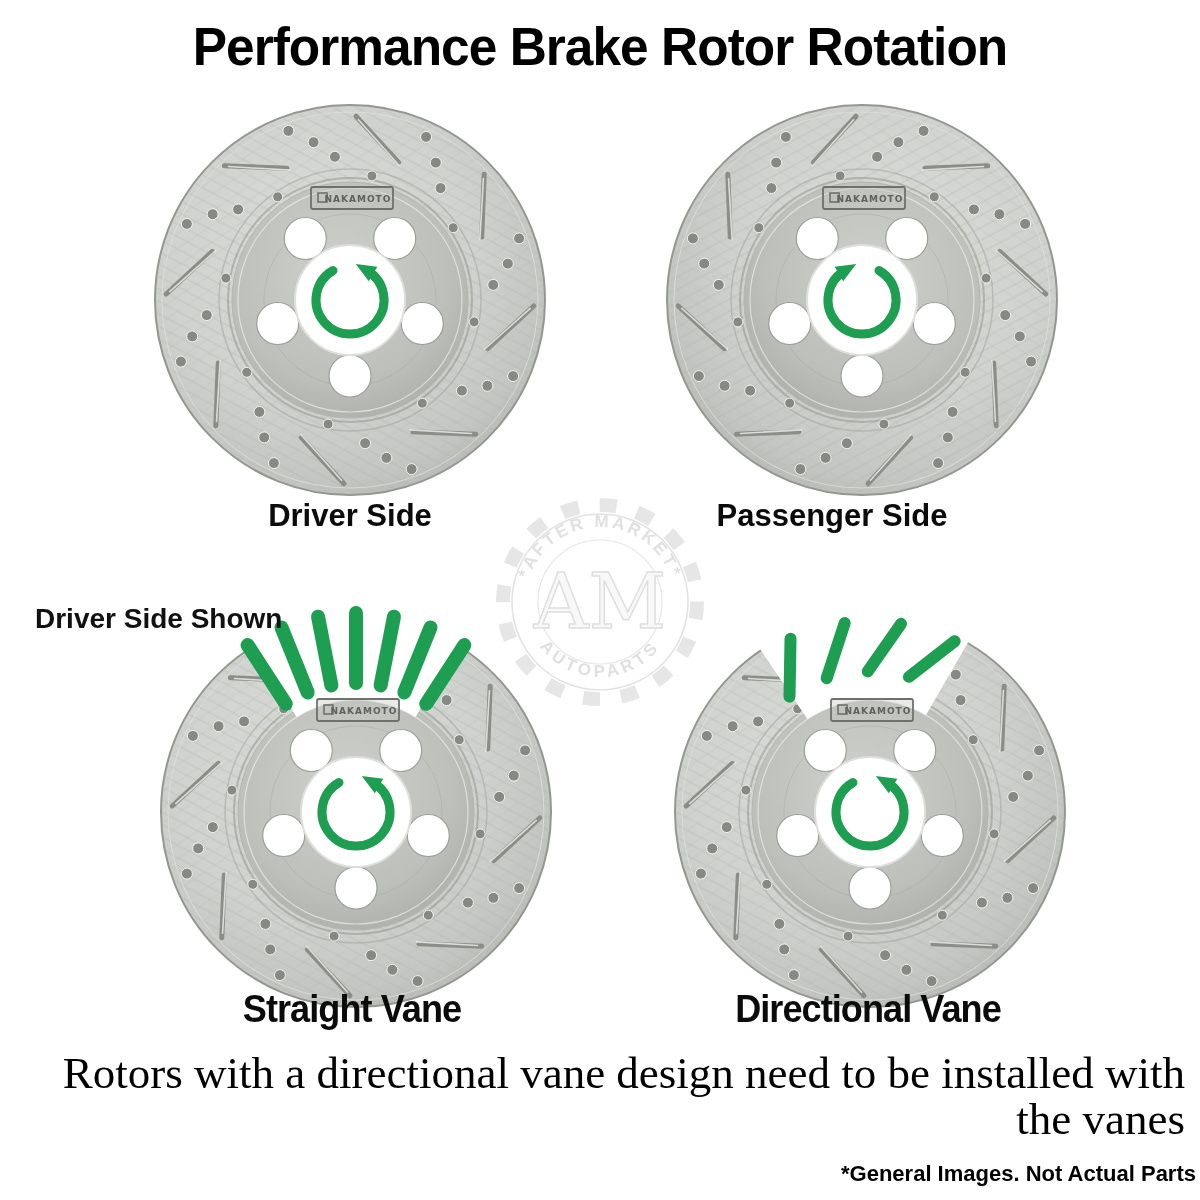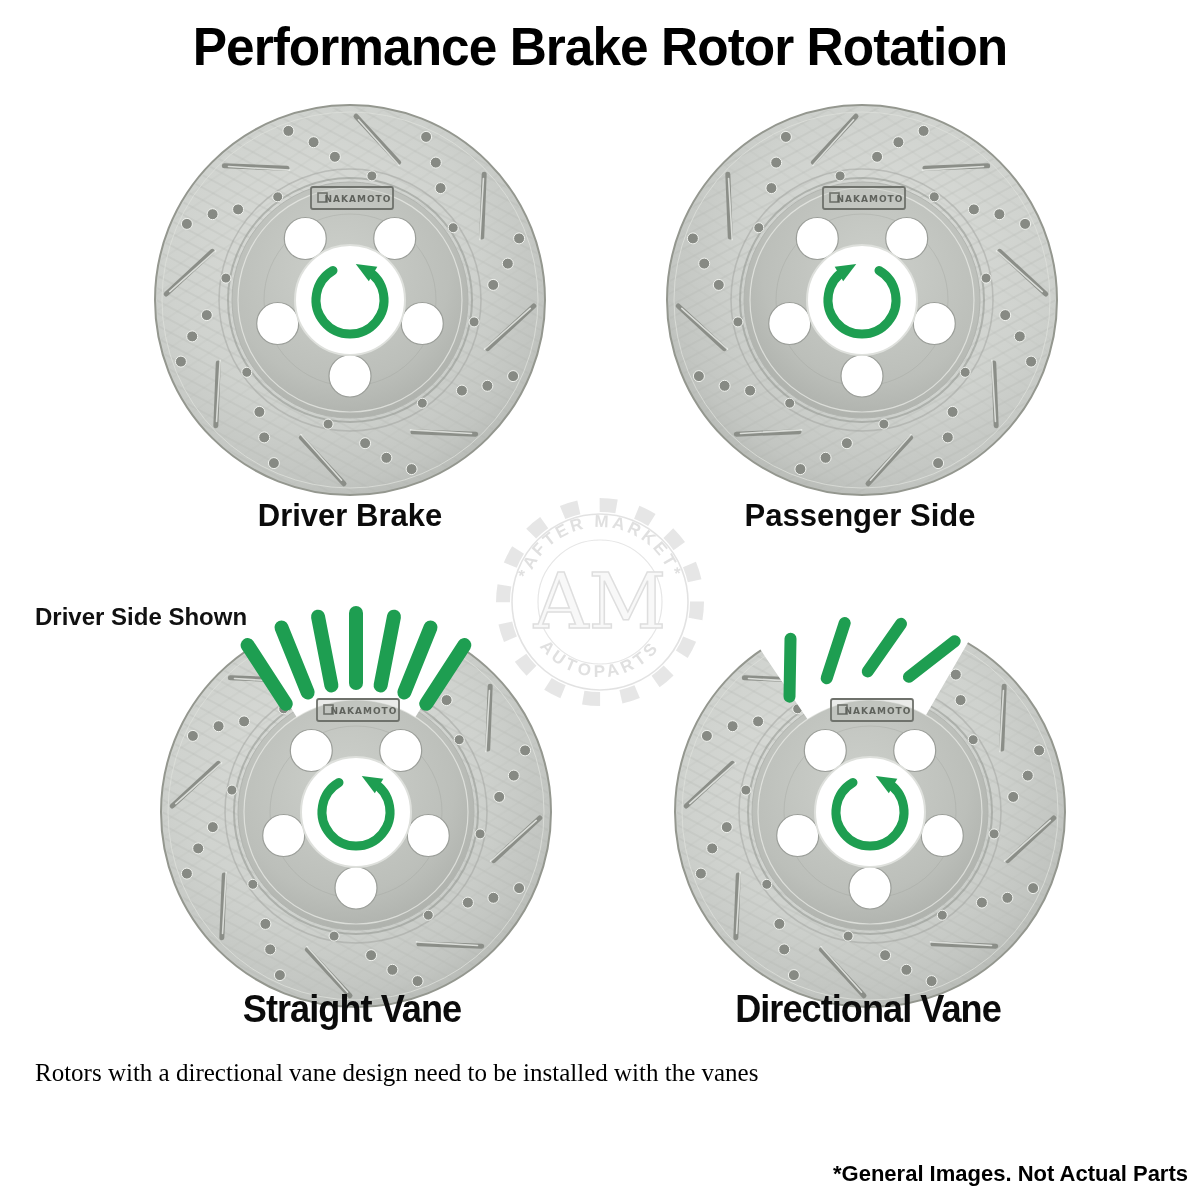--- a/index.html
+++ b/index.html
@@ -6,24 +6,24 @@
   .stage{position:relative;width:1200px;height:1200px;background:#fff;overflow:hidden;
          font-family:"Liberation Sans",sans-serif;}
   .stage svg{position:absolute;left:0;top:0;}
   .page-title{position:absolute;left:0;top:16px;width:100%;margin:0;text-align:center;
               font-weight:700;font-size:53px;letter-spacing:-1px;color:#000;
               transform:scaleX(.97);}
   .rotor-label{position:absolute;transform:translateX(-50%);font-weight:700;font-size:31px;
                color:#0b0b0b;white-space:nowrap;}
   .vane-label{position:absolute;transform:translateX(-50%) scaleX(.95);font-weight:700;font-size:38px;
               letter-spacing:-1px;color:#0b0b0b;white-space:nowrap;}
-  .side-note{position:absolute;left:35px;top:603px;font-weight:700;font-size:24px;color:#111;}
+  .side-note{position:absolute;left:35px;top:603px;font-weight:700;font-size:28px;color:#111;}
   .footer-note{position:absolute;left:35px;top:1050px;width:1150px;
-               font-family:"Liberation Serif",serif;font-size:25px;line-height:46px;color:#000;}
-  .disclaimer{position:absolute;right:12px;top:1161px;font-weight:700;font-size:22px;color:#000;}
+               font-family:"Liberation Serif",serif;font-size:45px;line-height:46px;color:#000;text-align:right;}
+  .disclaimer{position:absolute;right:4px;top:1161px;font-weight:700;font-size:22px;color:#000;}
 </style>
 </head>
 <body>
 
 <div class="stage">
 
   <h1 class="page-title">Performance Brake Rotor Rotation</h1>
 
   <svg id="scene" width="1200" height="1200" viewBox="0 0 1200 1200">
     <defs>
@@ -411,22 +411,22 @@
       <text font-size="17" fill="#cccccc" letter-spacing="3" font-weight="bold">
         <textPath href="#wmTop" startOffset="50%" text-anchor="middle">*AFTER MARKET*</textPath>
       </text>
       <text font-size="17" fill="#cccccc" letter-spacing="4" font-weight="bold">
         <textPath href="#wmBot" startOffset="50%" text-anchor="middle">AUTOPARTS</textPath>
       </text>
       <text y="26" text-anchor="middle" font-size="76" font-family="'DejaVu Serif',serif" fill="#f4f4f4" stroke="#c9c9c9" stroke-width="1.5">AM</text>
     </g>
   </svg>
 
-  <div class="rotor-label" style="left:350px;top:498px">Driver Brake</div>
-  <div class="rotor-label" style="left:860px;top:498px">Passenger Side</div>
+  <div class="rotor-label" style="left:350px;top:498px">Driver Side</div>
+  <div class="rotor-label" style="left:832px;top:498px">Passenger Side</div>
   <div class="vane-label" style="left:352px;top:988px">Straight Vane</div>
   <div class="vane-label" style="left:868px;top:988px">Directional Vane</div>
 
   <div class="side-note">Driver Side Shown</div>
 
   <div class="footer-note">
     <div>Rotors with a directional vane design need to be installed with the vanes</div>
   </div>
 
   <div class="disclaimer">*General Images. Not Actual Parts</div>

